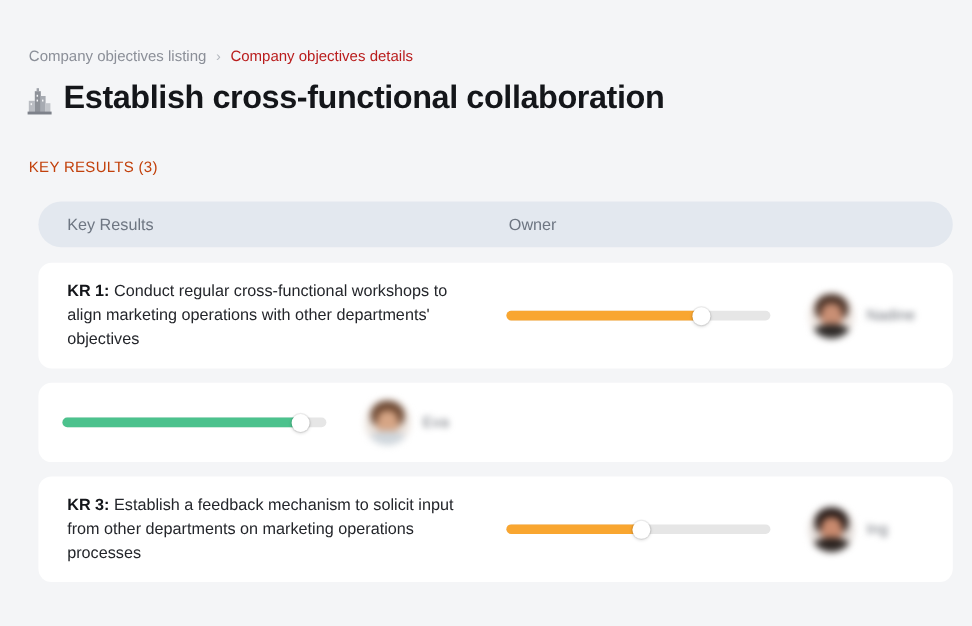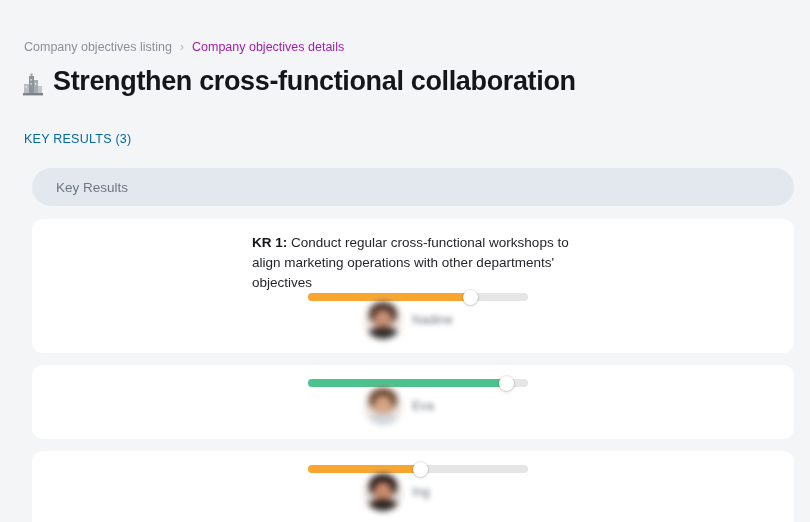--- a/index.html
+++ b/index.html
@@ -39,21 +39,21 @@
     text-decoration: none;
     white-space: nowrap;
   }
   .crumb-sep {
     color: #b3b7be;
     font-size: 12px;
     line-height: 18px;
     transform: translateY(-0.5px);
   }
   .crumb-current {
-    color: #a21caf;
+    color: #b91c1c;
     white-space: nowrap;
   }
 
   
   .title-row {
     position: absolute;
     left: 22px;
     top: 66px;
     display: flex;
     align-items: center;
@@ -73,21 +73,21 @@
     letter-spacing: -0.35px;
     white-space: nowrap;
   }
 
   
   .section-label {
     position: absolute;
     left: 24px;
     top: 132px;
     font-size: 12.5px;
-    color: #0369a1;
+    color: #c2410c;
     letter-spacing: 0.25px;
     white-space: nowrap;
   }
 
   
   .table {
     position: absolute;
     left: 32px;
     top: 168px;
     width: 762px;
@@ -113,21 +113,20 @@
   .rows { margin-top: 13px; }
 
   .row-card {
     display: flex;
     align-items: center;
     background: #ffffff;
     border-radius: 11px;
     margin-bottom: 12px;
     min-height: 62px;
     padding: 14px 0;
-    flex-direction: column;
   }
   .row-card.tall { min-height: 86px; }
 
   .cell-kr {
     width: 370px;
     padding-left: 24px;
     padding-right: 12px;
     font-size: 13.5px;
     line-height: 20px;
     color: #24262b;
@@ -212,29 +211,30 @@
       <rect x="7" y="5" width="5" height="18" fill="#8e9299"></rect>
       <rect x="12" y="9" width="4" height="14" fill="#a7abb2"></rect>
       <rect x="16" y="15" width="4" height="8" fill="#c3c6cb"></rect>
       <rect x="1" y="22" width="20" height="2.4" fill="#7d818a"></rect>
       <rect x="8.5" y="2.5" width="2" height="3" fill="#9da1a8"></rect>
       <rect x="3.5" y="15" width="1.2" height="1.6" fill="#f4f5f7"></rect>
       <rect x="8.5" y="8" width="1.2" height="1.6" fill="#f4f5f7"></rect>
       <rect x="8.5" y="12" width="1.2" height="1.6" fill="#f4f5f7"></rect>
       <rect x="13" y="12" width="1.2" height="1.6" fill="#f4f5f7"></rect>
     </svg>
-    <h1 class="page-title">Strengthen cross-functional collaboration</h1>
+    <h1 class="page-title">Establish cross-functional collaboration</h1>
   </div>
 
   <div class="section-label">KEY RESULTS (3)</div>
 
   <div class="table">
 
     <div class="table-head" style="background: rgb(227, 232, 239);">
       <div class="th col-kr">Key Results</div>
+      <div class="th col-own">Owner</div>
     </div>
 
     <div class="rows">
 
       <div class="row-card tall">
         <div class="cell-kr">
           <span class="kr-tag">KR 1:</span><span> Conduct regular cross-functional workshops to align marketing operations with other departments' objectives</span>
         </div>
         <div class="cell-status">
           <div class="slider">
@@ -265,20 +265,23 @@
             <div class="av-bg" style="background: rgb(236, 228, 222);"></div>
               <div class="av-hair" style="background: rgb(107, 70, 48);"></div>
               <div class="av-face" style="background: rgb(214, 165, 133);"></div>
               <div class="av-body" style="background: rgb(207, 214, 220);"></div>
           </div>
           <div class="owner-name">Eva</div>
         </div>
       </div>
 
       <div class="row-card tall">
+        <div class="cell-kr">
+          <span class="kr-tag">KR 3:</span><span> Establish a feedback mechanism to solicit input from other departments on marketing operations processes</span>
+        </div>
         <div class="cell-status">
           <div class="slider">
             <div class="slider-fill" style="width: 51%; background: rgb(249, 166, 48);"></div>
             <div class="slider-thumb" style="left: 51%;"></div>
           </div>
         </div>
         <div class="cell-owner">
           <div class="avatar">
             <div class="av-bg" style="background: rgb(228, 221, 217);"></div>
               <div class="av-hair" style="background: rgb(36, 24, 21);"></div>

